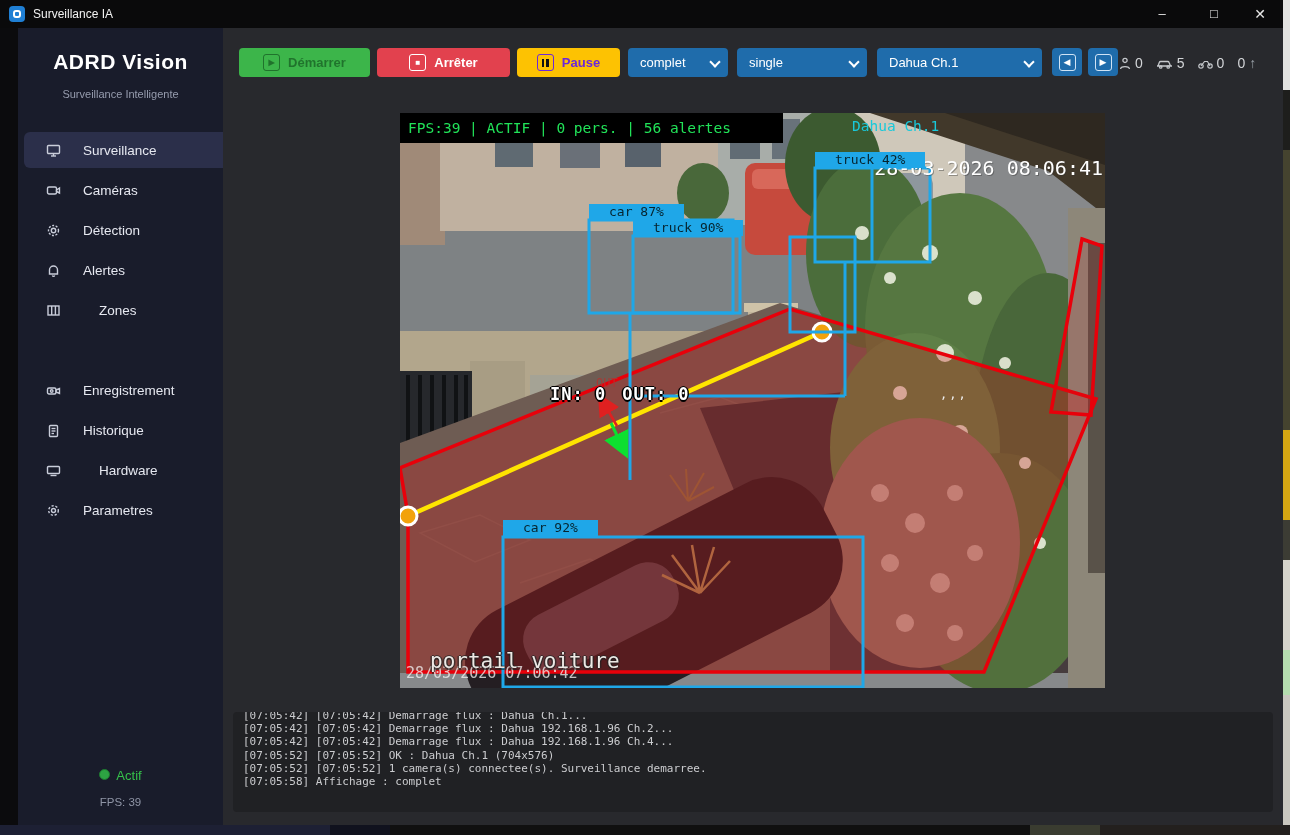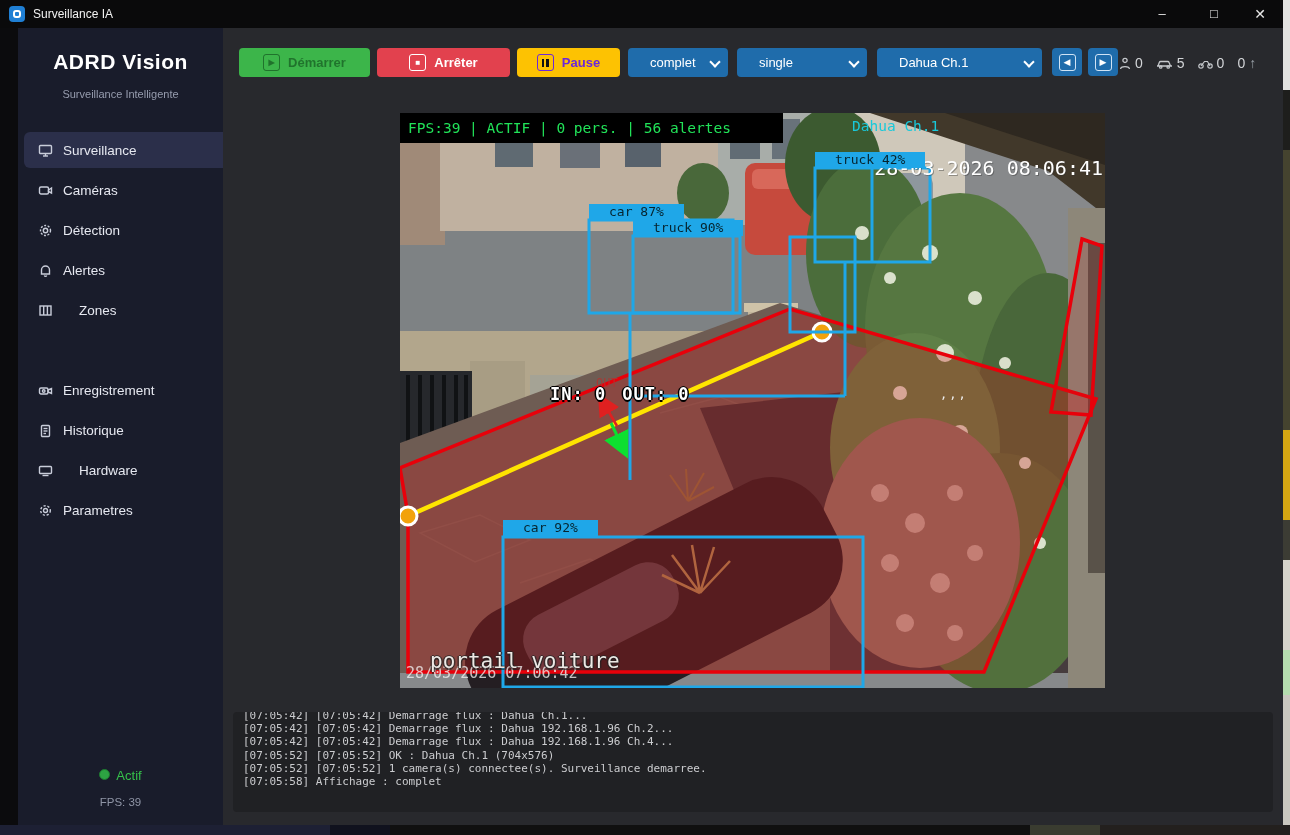--- a/index.html
+++ b/index.html
@@ -20,42 +20,42 @@
   #right-sliver{position:absolute;left:1283px;top:0;width:7px;height:835px;background:#3a3a33;}
   .rs{position:absolute;left:0;width:7px;}
   #bottom-sliver{position:absolute;left:0;top:825px;width:1290px;height:10px;background:#121212;}
   .bs{position:absolute;top:0;height:10px;}
   
   #sidebar{position:absolute;left:18px;top:28px;width:205px;height:797px;background:#191c2b;}
   #brand{position:absolute;left:0;top:22px;width:205px;text-align:center;color:#fff;
          font-size:21px;font-weight:bold;letter-spacing:.5px;}
   #brand-sub{position:absolute;left:0;top:60px;width:205px;text-align:center;color:#969cae;font-size:11px;}
   .side-item{position:absolute;left:6px;width:220px;height:36px;border-radius:6px;display:flex;
-             align-items:center;gap:10px;padding-left:14px;box-sizing:border-box;color:#e6e8f0;
+             align-items:center;gap:22px;padding-left:22px;box-sizing:border-box;color:#e6e8f0;
              font-size:13.5px;cursor:pointer;}
   .side-item.active{background:#2b2f4a;}
   .side-item .sicon{width:15px;height:15px;display:inline-flex;color:#c9cdda;flex:0 0 15px;}
   .side-item.indent .slabel{margin-left:16px;}
   #side-status{position:absolute;left:0;top:740px;width:205px;text-align:center;color:#35c04a;font-size:13px;}
   #side-status .dot{display:inline-block;width:9px;height:9px;border-radius:50%;
                     background:#2da343;border:1.5px solid #1d7a30;margin-right:6px;}
   #side-fps{position:absolute;left:0;top:768px;width:205px;text-align:center;color:#8f95a6;font-size:11.5px;}
   
   #main{position:absolute;left:223px;top:28px;width:1060px;height:797px;background:#28292d;}
   .tbtn{position:absolute;top:20px;height:29px;border-radius:4px;display:flex;align-items:center;
         justify-content:center;gap:8px;font-size:13px;font-weight:bold;cursor:pointer;box-sizing:border-box;}
   .ico-box{display:inline-flex;align-items:center;justify-content:center;width:15px;height:15px;
            border:1.5px solid currentColor;border-radius:3px;font-size:8px;line-height:1;}
   #btn-start{left:16px;width:131px;background:#3cb54a;color:rgba(10,60,20,.55);}
   #btn-stop{left:154px;width:133px;background:#e2414e;color:#fff;}
   #btn-pause{left:294px;width:103px;background:#fdc202;color:#6d28d9;}
   .pause-bars{display:inline-flex;gap:2px;}
   .pause-bars i{width:2.5px;height:8px;background:#111;}
   .sel{position:absolute;top:20px;height:29px;background:#1f6cab;border-radius:4px;color:#fff;
-       font-size:13px;display:flex;align-items:center;padding-left:22px;box-sizing:border-box;cursor:pointer;}
+       font-size:13px;display:flex;align-items:center;padding-left:12px;box-sizing:border-box;cursor:pointer;}
   .sel .chev{position:absolute;right:9px;top:9px;width:8px;height:8px;}
   .sel .chev::after{content:"";position:absolute;left:0;top:1px;width:6px;height:6px;
        border-right:2px solid #fff;border-bottom:2px solid #fff;transform:rotate(45deg);}
   #sel-display{left:405px;width:100px;} #sel-layout{left:514px;width:130px;} #sel-camera{left:654px;width:165px;}
   .navbtn{position:absolute;top:20px;width:30px;height:28px;background:#1f6cab;border-radius:4px;
           color:#fff;display:flex;align-items:center;justify-content:center;cursor:pointer;}
   .navbtn span{border:1.5px solid #cfe3f5;border-radius:3px;font-size:9px;width:15px;height:15px;
           display:flex;align-items:center;justify-content:center;}
   #nav-prev{left:829px;} #nav-next{left:865px;}
   #counters{position:absolute;left:896px;top:22px;height:26px;display:flex;align-items:center;

